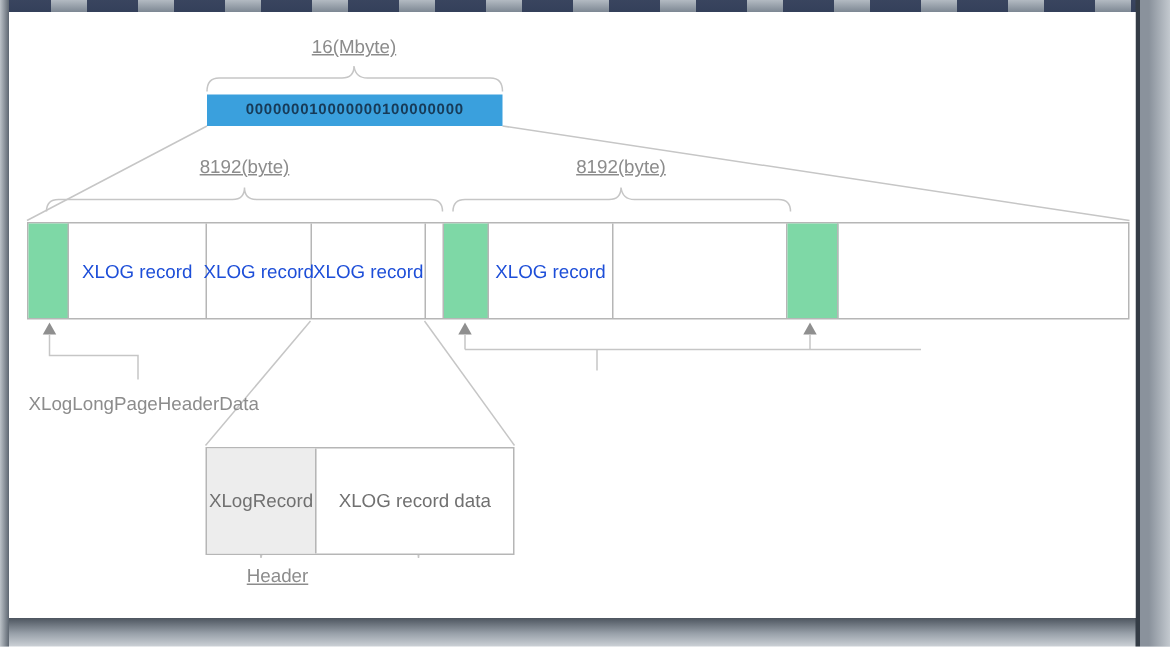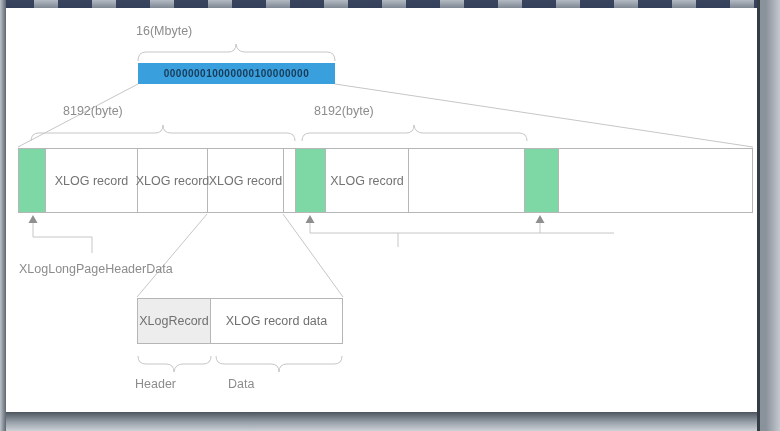--- a/index.html
+++ b/index.html
@@ -15,37 +15,37 @@
   .frame-left{position:absolute;left:0;top:0;width:6px;height:431px;
     background:linear-gradient(90deg,#bcc2c8,#5d6671);}
   .frame-right{position:absolute;right:0;top:0;width:23px;height:431px;
     background:linear-gradient(90deg,#343c46 0 3px,#8a929c 3px 9px,#c3c9cf);}
   .frame-bottom{position:absolute;left:0;bottom:0;width:780px;height:19px;
     background:linear-gradient(#4d555f,#99a1aa 55%,#ccd1d6);}
   .content{position:absolute;left:6px;top:8px;right:23px;bottom:19px;background:#ffffff;}
 
   
   .lbl{position:absolute;color:#8c8c8c;font-size:12.5px;line-height:14px;white-space:nowrap;}
-  .ctr{text-align:left;}
+  .ctr{text-align:center;text-decoration:underline;}
 
   
   .segbar{position:absolute;left:138px;top:63px;width:197px;height:21px;
     background:#3aa0dd;display:flex;align-items:center;justify-content:center;
     color:#173a57;font-size:10px;font-weight:700;letter-spacing:.5px;}
 
   
   .row{position:absolute;left:18px;top:148px;width:735px;height:65px;
     border:1px solid #b6b6b6;display:flex;box-sizing:border-box;background:#fff;}
   .cell{height:100%;box-sizing:border-box;display:flex;align-items:center;
-    justify-content:center;color:#737373;font-size:12.5px;white-space:nowrap;}
+    justify-content:center;color:#1d4ed8;font-size:12.5px;white-space:nowrap;}
   .cell.bordered{border-right:1px solid #b6b6b6;}
   .cell.green{background:#7ed8a6;}
 
   
-  .recbox{position:absolute;left:137px;top:298px;width:206px;height:46px;
+  .recbox{position:absolute;left:137px;top:298px;width:206px;height:72px;
     border:1px solid #b6b6b6;display:flex;box-sizing:border-box;background:#fff;}
   .recbox .cell{font-size:12.5px;color:#707070;}
   .recbox .hdr{width:73px;background:#ededed;border-right:1px solid #b6b6b6;}
   .recbox .dat{flex:1;}
 
   svg.overlay{position:absolute;left:0;top:0;pointer-events:none;}
   .ln{fill:none;stroke:#c6c6c6;stroke-width:1;}
   .arrow{fill:#8f8f8f;stroke:none;}
 </style>
 </head>
@@ -107,15 +107,14 @@
   </div>
 
   <div class="lbl" style="left:19px;top:262px;">XLogLongPageHeaderData</div>
 
   <div class="recbox">
     <div class="cell hdr">XLogRecord</div>
     <div class="cell dat">XLOG record data</div>
   </div>
 
   <div class="lbl ctr" style="left:135px;top:377px;width:100px;">Header</div>
-  <div class="lbl ctr" style="left:228px;top:377px;width:100px;">Data</div>
 
 </div>
 
 </body></html>

